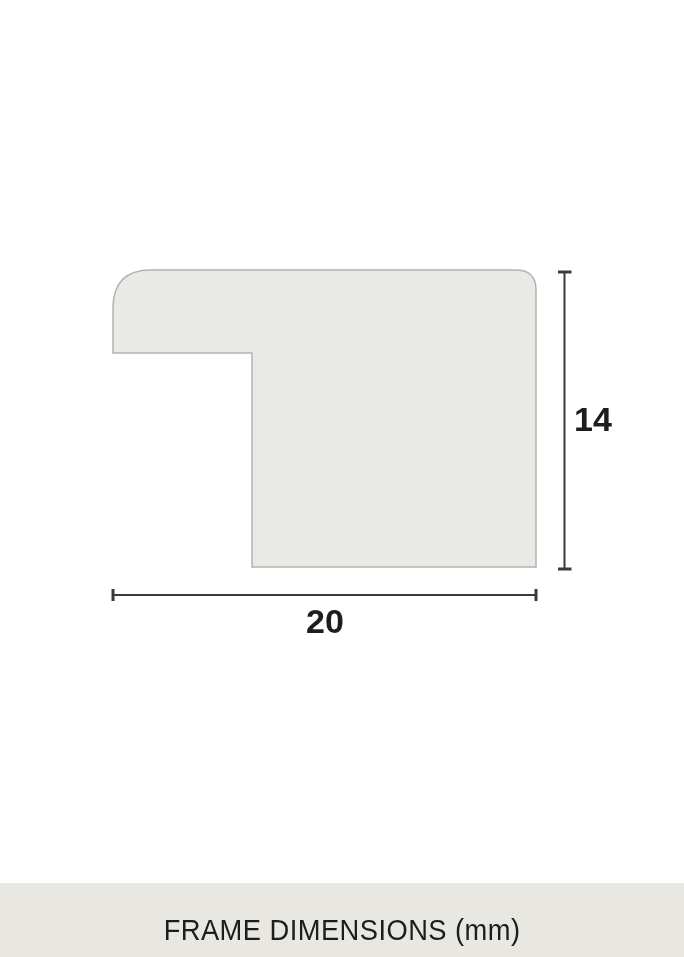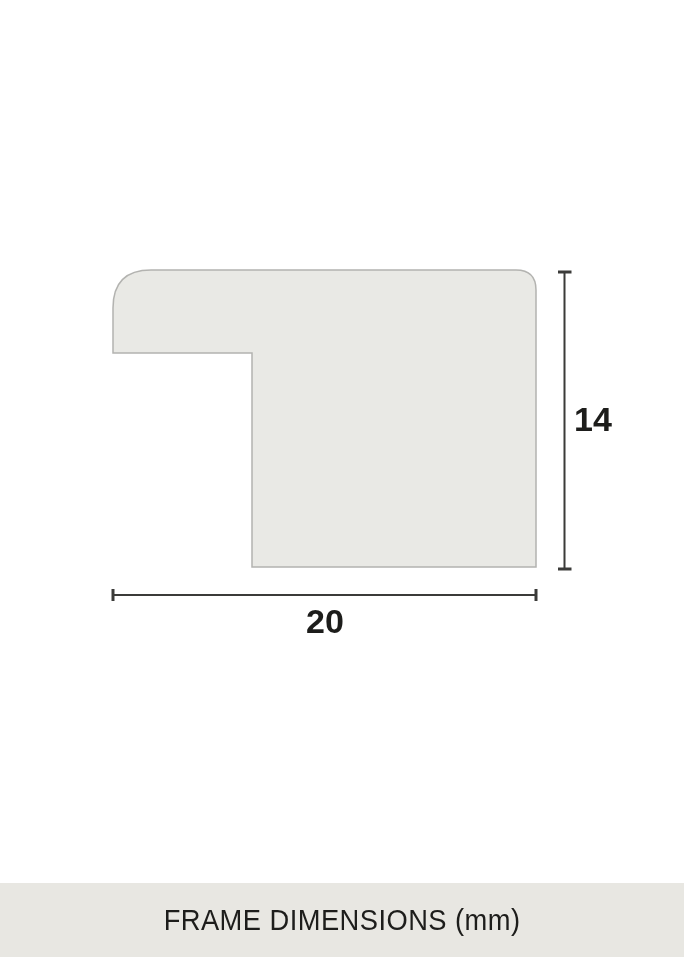--- a/index.html
+++ b/index.html
@@ -27,20 +27,21 @@
     font-weight: 700;
   }
   .caption-bar {
     position: absolute;
     left: 0;
     top: 883px;
     width: 684px;
     height: 74px;
     background: #e8e7e2;
     display: flex;
+    align-items: center;
     justify-content: center;
     padding-top: 20px;
     box-sizing: border-box;
   }
   .caption-text {
     font-size: 30px;
     font-weight: 400;
     color: #1d1d1b;
     letter-spacing: 0.5px;
     transform: scaleX(0.91);

